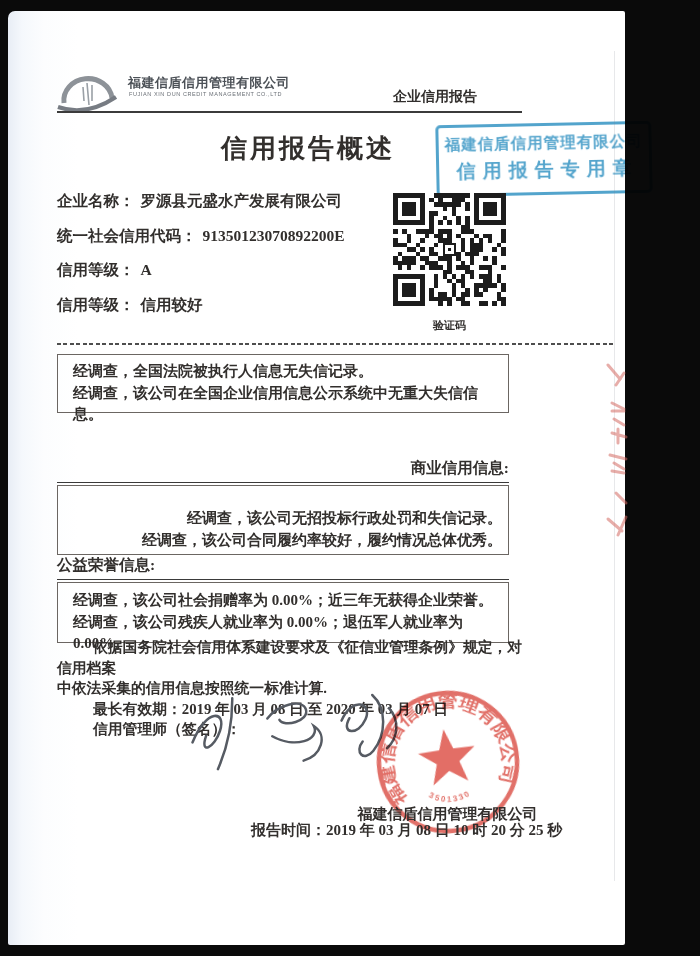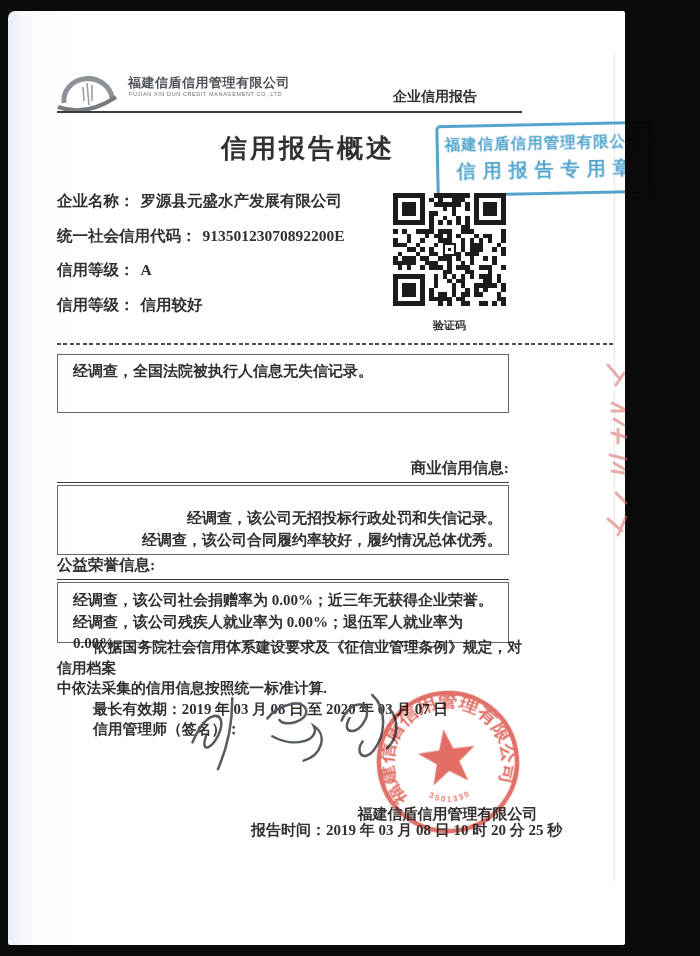--- a/index.html
+++ b/index.html
@@ -310,20 +310,21 @@
       <rect x="11.6" y="11.6" width="1.8" height="1.8" fill="#fff"></rect>
       <rect x="12.1" y="12.1" width="0.8" height="0.8" fill="#1c1c1c"></rect>
     </svg>
   <div class="abs qr-caption ink">验证码</div>
 
   <div class="abs dashline"></div>
 
   <div class="abs section" style="top:341px;">
     <div class="sec-box" style="height:45px;padding-top:6px;">
       <div class="line">经调查，全国法院被执行人信息无失信记录。</div>
+      <div class="line">经调查，该公司在全国企业信用信息公示系统中无重大失信信息。</div>
     </div>
   </div>
 
   <div class="abs section" style="top:447px;text-align:right;">
     <div class="sec-heading ink">商业信用信息:</div>
     <div class="sec-box" style="height:40px;padding-top:22px;">
       <div class="line">经调查，该公司无招投标行政处罚和失信记录。</div>
       <div class="line">经调查，该公司合同履约率较好，履约情况总体优秀。</div>
     </div>
   </div>

